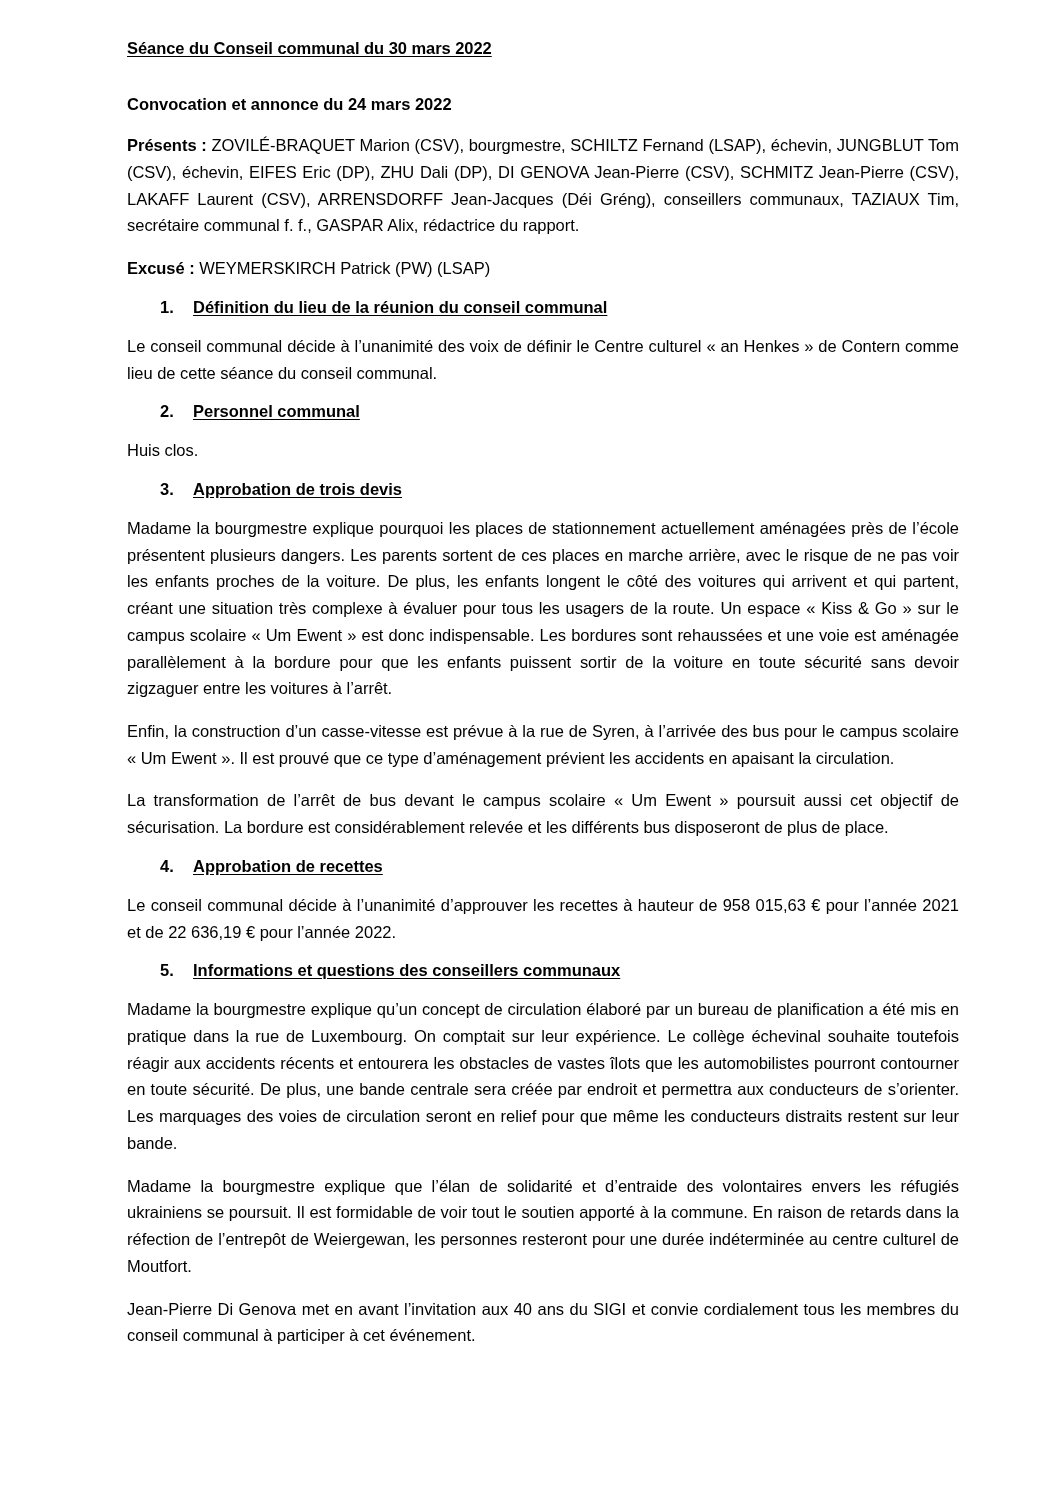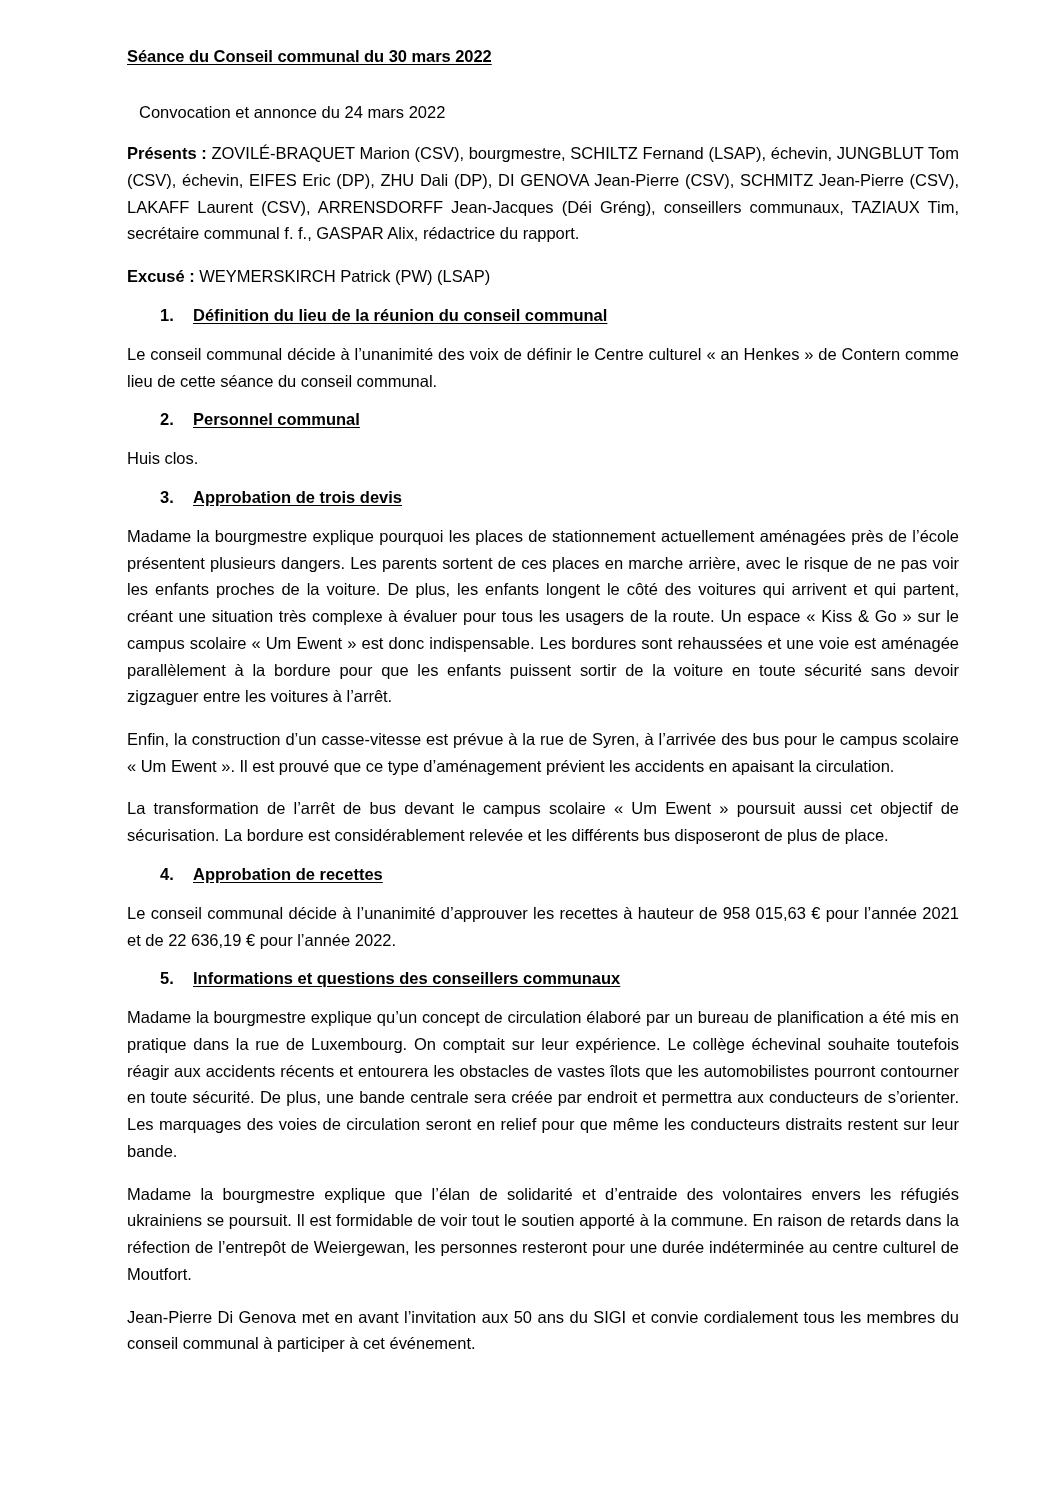--- a/index.html
+++ b/index.html
@@ -32,27 +32,27 @@
   .doc-title {
     font-size: 16.5px;
     font-weight: bold;
     line-height: 1.28;
     margin: 0 0 18px 0;
     text-decoration: underline;
     text-underline-offset: 2px;
     display: inline-block;
     letter-spacing: -0.05px;
   }
-  .title-wrap { margin: 12px 0 17px 0; }
+  .title-wrap { margin: 4px 0 17px 0; }
 
   .subtitle {
     font-size: 16.5px;
-    font-weight: normal;
+    font-weight: bold;
     line-height: 1.28;
-    margin: 0 0 17px 12px;
+    margin: 0 0 17px 0;
   }
 
   p.para {
     font-size: 16.5px;
     line-height: 1.62;
     text-align: justify;
     margin: 8px 0 16px 0;
     letter-spacing: -0.02px;
   }
   p.para:last-child { margin-bottom: 0; }
@@ -121,16 +121,16 @@
       <span class="htext">Approbation de recettes</span>
     </div>
     <p class="para">Le conseil communal décide à l’unanimité d’approuver les recettes à hauteur de 958 015,63 € pour l’année 2021 et de 22 636,19 € pour l’année 2022.</p>
 
     <div class="section-heading">
       <span class="num">5.</span>
       <span class="htext">Informations et questions des conseillers communaux</span>
     </div>
     <p class="para">Madame la bourgmestre explique qu’un concept de circulation élaboré par un bureau de planification a été mis en pratique dans la rue de Luxembourg. On comptait sur leur expérience. Le collège échevinal souhaite toutefois réagir aux accidents récents et entourera les obstacles de vastes îlots que les automobilistes pourront contourner en toute sécurité. De plus, une bande centrale sera créée par endroit et permettra aux conducteurs de s’orienter. Les marquages des voies de circulation seront en relief pour que même les conducteurs distraits restent sur leur bande.</p>
     <p class="para">Madame la bourgmestre explique que l’élan de solidarité et d’entraide des volontaires envers les réfugiés ukrainiens se poursuit. Il est formidable de voir tout le soutien apporté à la commune. En raison de retards dans la réfection de l’entrepôt de Weiergewan, les personnes resteront pour une durée indéterminée au centre culturel de Moutfort.</p>
-    <p class="para">Jean-Pierre Di Genova met en avant l’invitation aux 50 ans du SIGI et convie cordialement tous les membres du conseil communal à participer à cet événement.</p>
+    <p class="para">Jean-Pierre Di Genova met en avant l’invitation aux 40 ans du SIGI et convie cordialement tous les membres du conseil communal à participer à cet événement.</p>
 
   </div>
 </div>
 
 </body></html>

